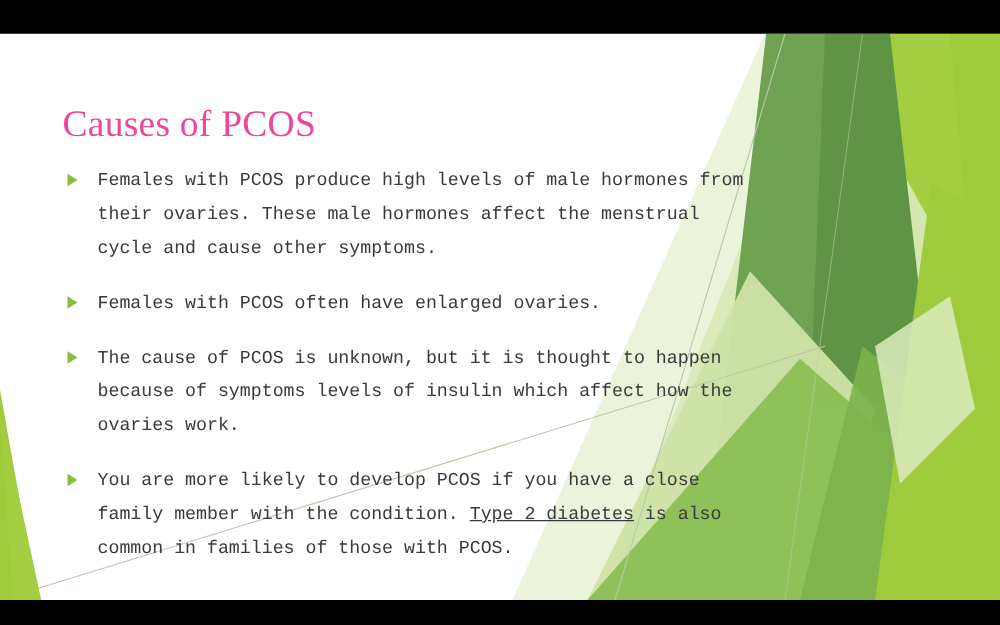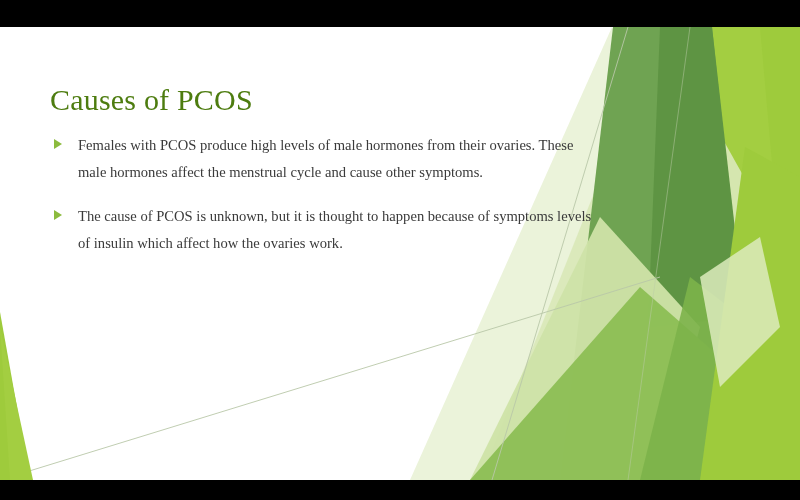--- a/index.html
+++ b/index.html
@@ -44,21 +44,21 @@
   }
 
   
   #title {
     position: absolute;
     left: 50px;
     top: 36px;
     font-size: 30px;
     line-height: 1.15;
     letter-spacing: 0.2px;
-    color: #4d7c0f;
+    color: #ec4899;
     font-weight: normal;
     white-space: nowrap;
   }
 
   
   #body-list {
     position: absolute;
     left: 50px;
     top: 105px;
     width: 545px;
@@ -79,20 +79,21 @@
     border-top: 5px solid transparent;
     border-bottom: 5px solid transparent;
     border-left: 8px solid #8CBB3E;
   }
 
   .bullet-text {
     font-size: 14.6px;
     line-height: 27px;
     color: #3A3A3A;
     text-align: left;
+    font-family: Liberation Mono, monospace;
   }
 
   .hyperlink {
     text-decoration: underline;
     color: #3A3A3A;
   }
 </style>
 </head>
 <body>
 
@@ -136,24 +137,34 @@
 
     <div id="body-list">
 
       <div class="bullet-row">
         <span class="bullet-marker"></span>
         <div class="bullet-text">
           <span>Females with PCOS produce high levels of male hormones from their ovaries. These male hormones affect the menstrual cycle and cause other symptoms.</span>
         </div>
       </div>
 
+      <div class="bullet-row">
+        <span class="bullet-marker"></span>
+        <div class="bullet-text">
+          <span>Females with PCOS often have enlarged ovaries.</span>
+        </div>
+      </div>
 
       <div class="bullet-row">
         <span class="bullet-marker"></span>
         <div class="bullet-text">
           <span>The cause of PCOS is unknown, but it is thought to happen because of symptoms levels of insulin which affect how the ovaries work.</span>
         </div>
       </div>
 
+      <div class="bullet-row">
+        <span class="bullet-marker"></span>
+        <div class="bullet-text"><span>You are more likely to develop PCOS if you have a close family member with the condition.  </span><span class="hyperlink">Type 2 diabetes</span><span> is also common in families of those with PCOS.</span></div>
+      </div>
 
     </div>
   </div>
 </div>
 
 </body></html>

